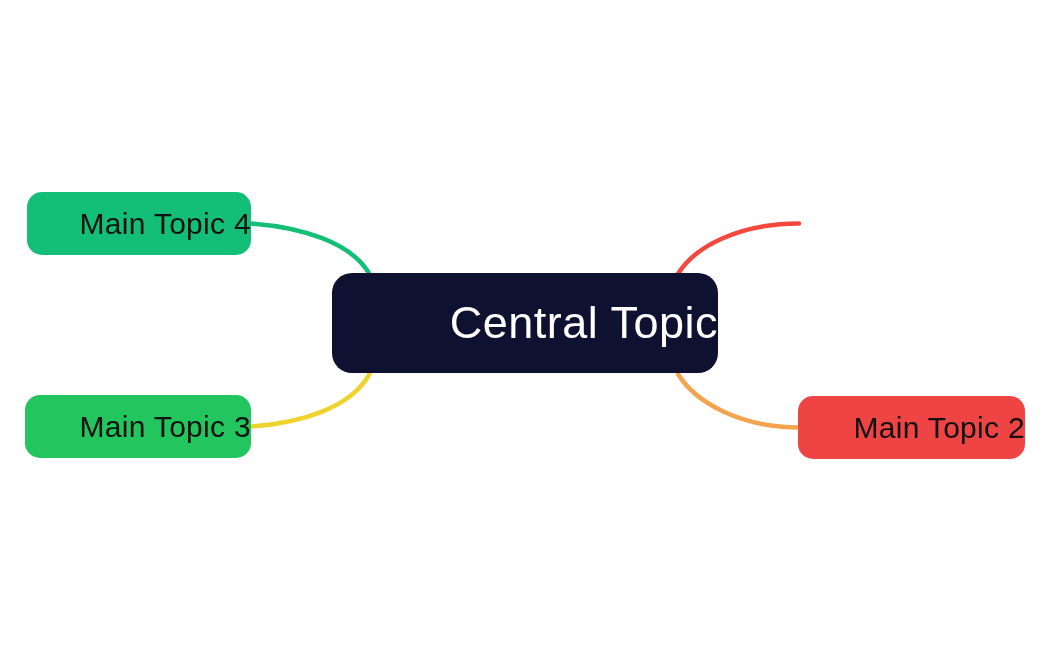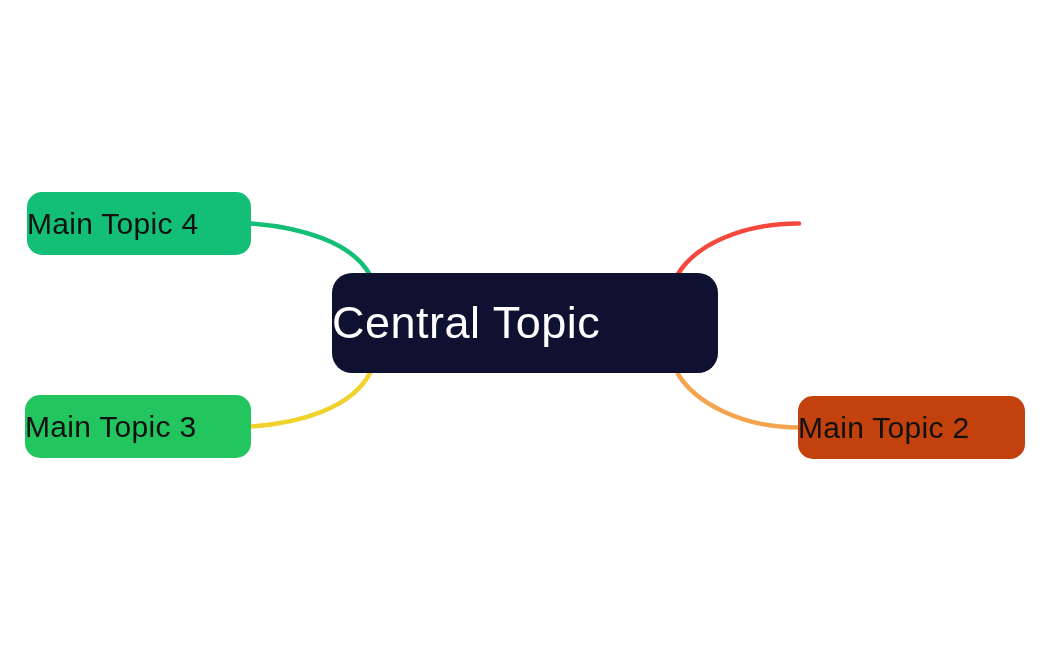--- a/index.html
+++ b/index.html
@@ -25,21 +25,21 @@
   }
   .connectors path {
     fill: none;
     stroke-width: 4.5;
     stroke-linecap: round;
   }
   .node {
     position: absolute;
     display: flex;
     align-items: center;
-    justify-content: flex-start;
+    justify-content: flex-end;
     box-sizing: border-box;
     cursor: pointer;
     user-select: none;
   }
   .node-central {
     left: 332px;
     top: 273px;
     width: 386px;
     height: 100px;
     border-radius: 20px;
@@ -83,17 +83,17 @@
 
   <div class="node node-topic node-topic-4" style="background-color: rgb(19, 190, 118); color: rgb(17, 17, 17);">
     <span class="label">Main Topic 4</span>
   </div>
 
 
   <div class="node node-topic node-topic-3" style="background-color: #22c55e; color: rgb(17, 17, 17);">
     <span class="label">Main Topic 3</span>
   </div>
 
-  <div class="node node-topic node-topic-2" style="background-color: #c2410c; color: rgb(17, 17, 17);">
+  <div class="node node-topic node-topic-2" style="background-color: #ef4444; color: rgb(17, 17, 17);">
     <span class="label">Main Topic 2</span>
   </div>
 
 </div>
 
 </body></html>

